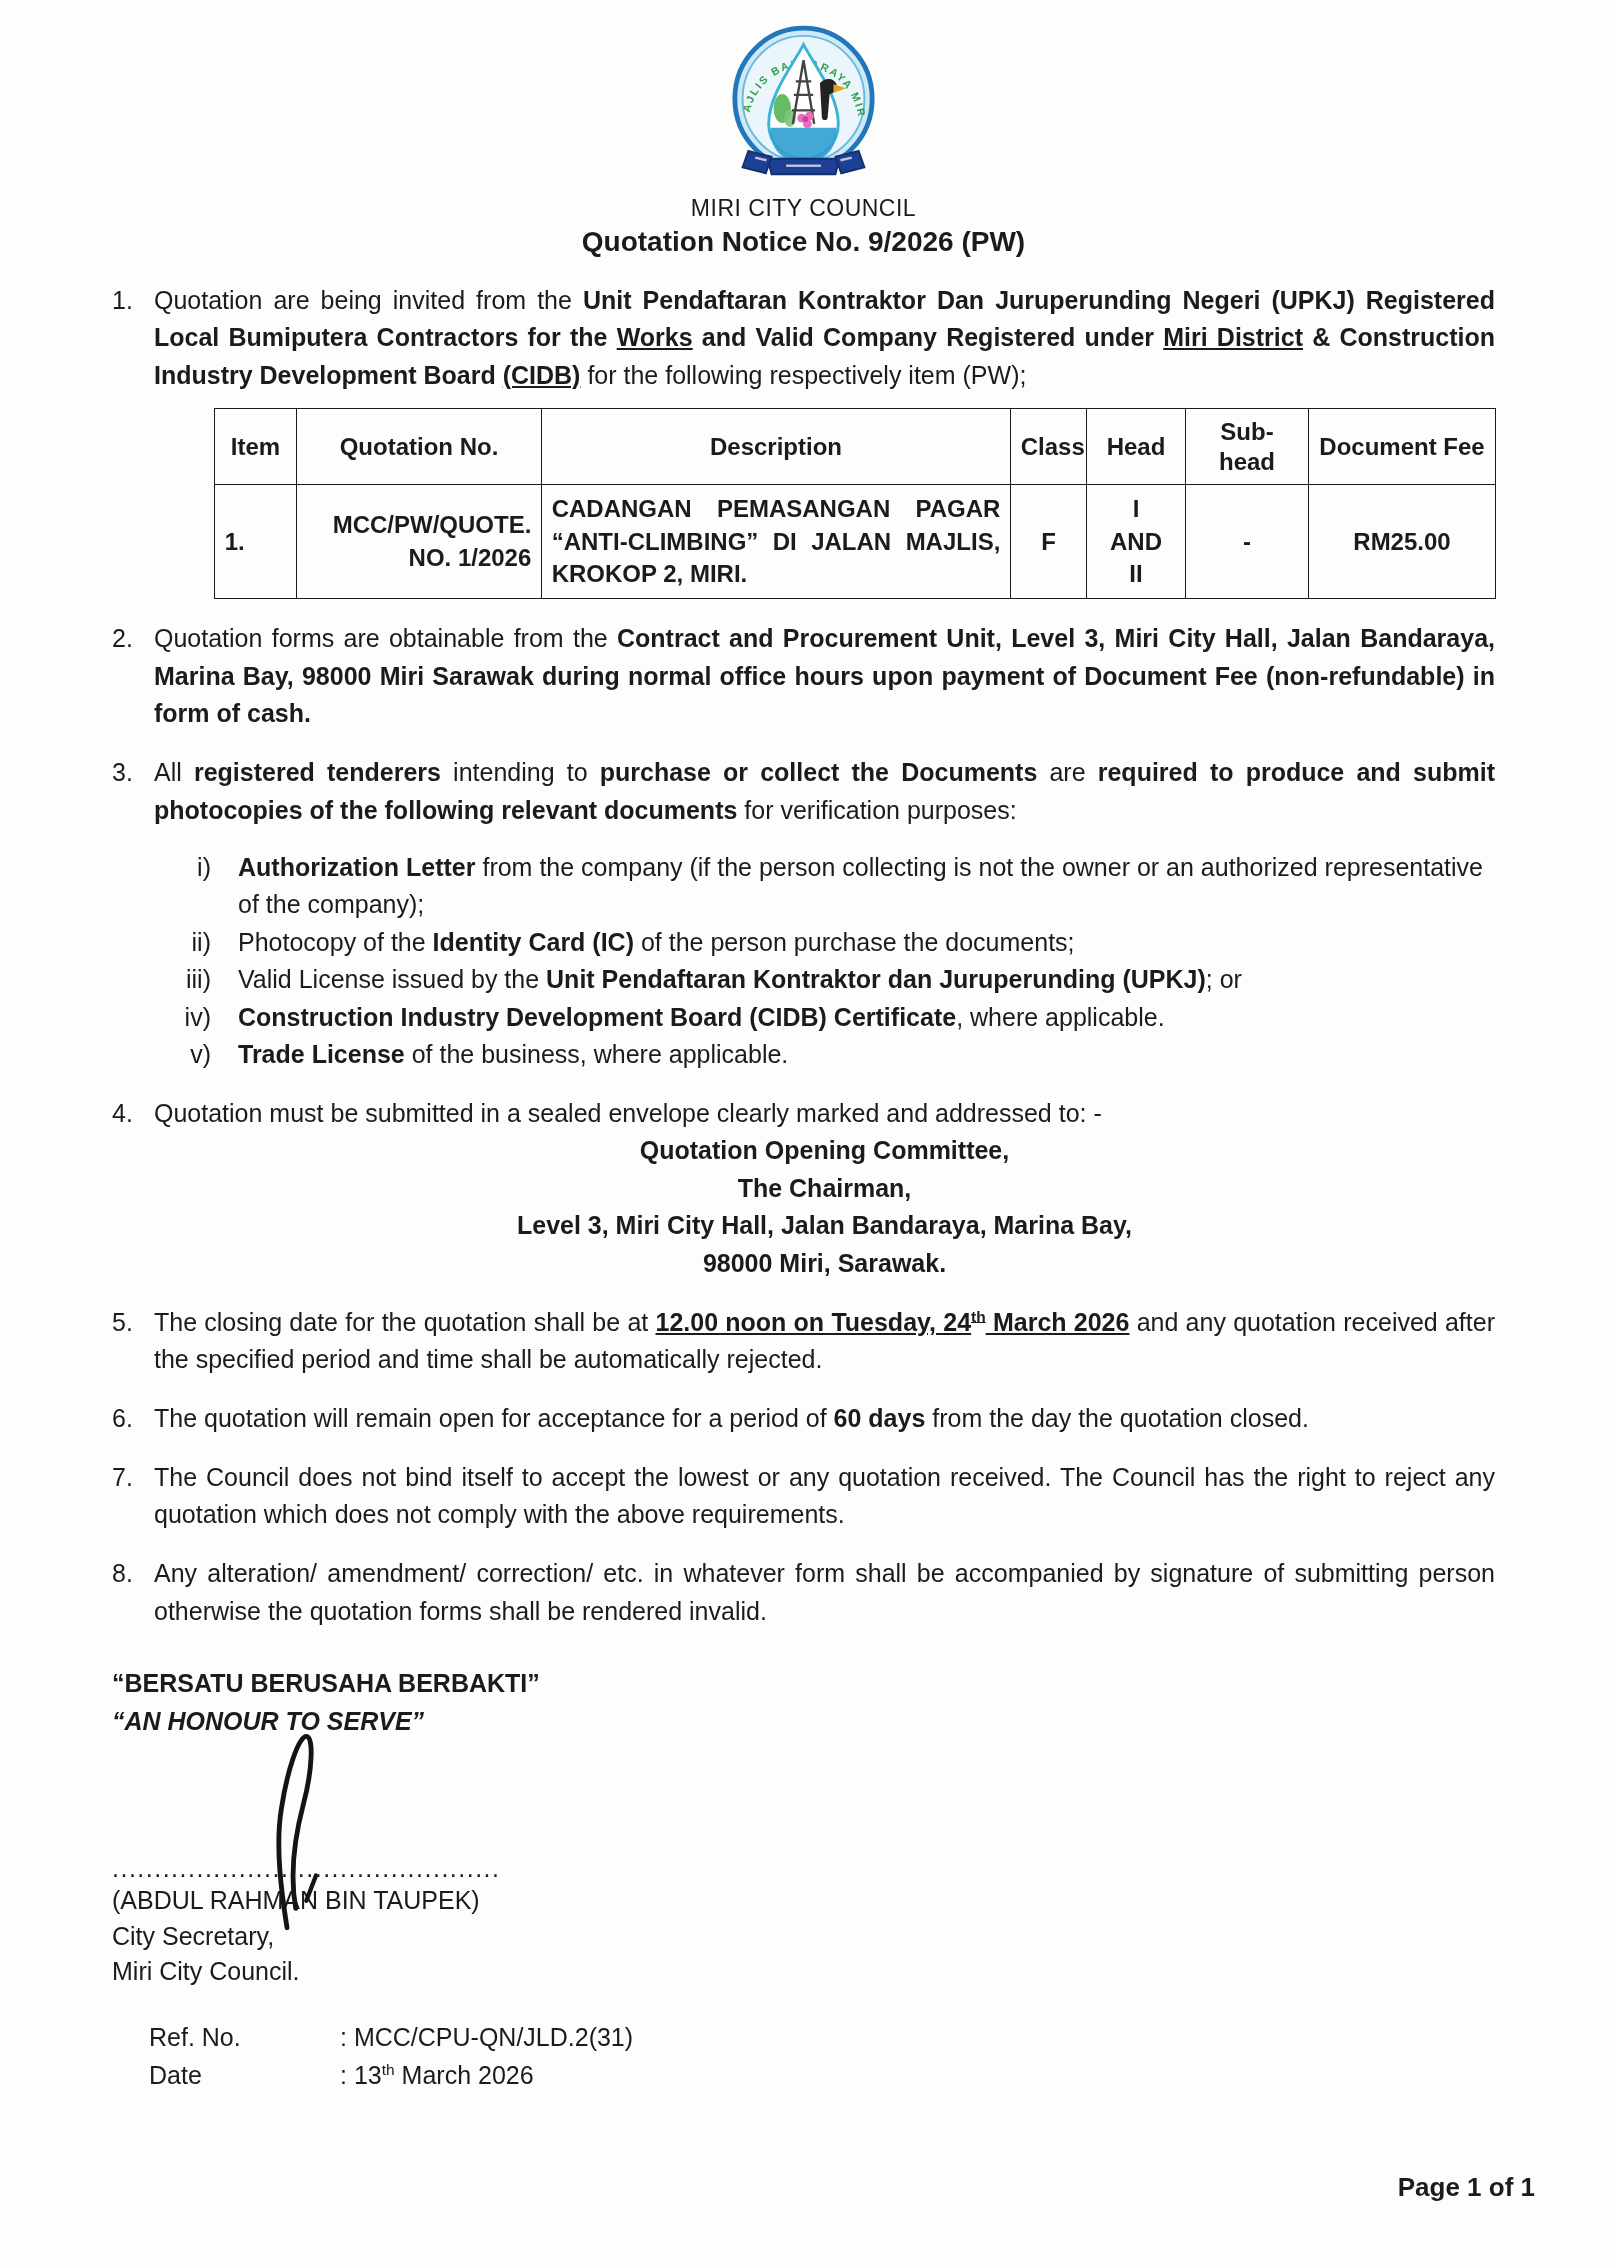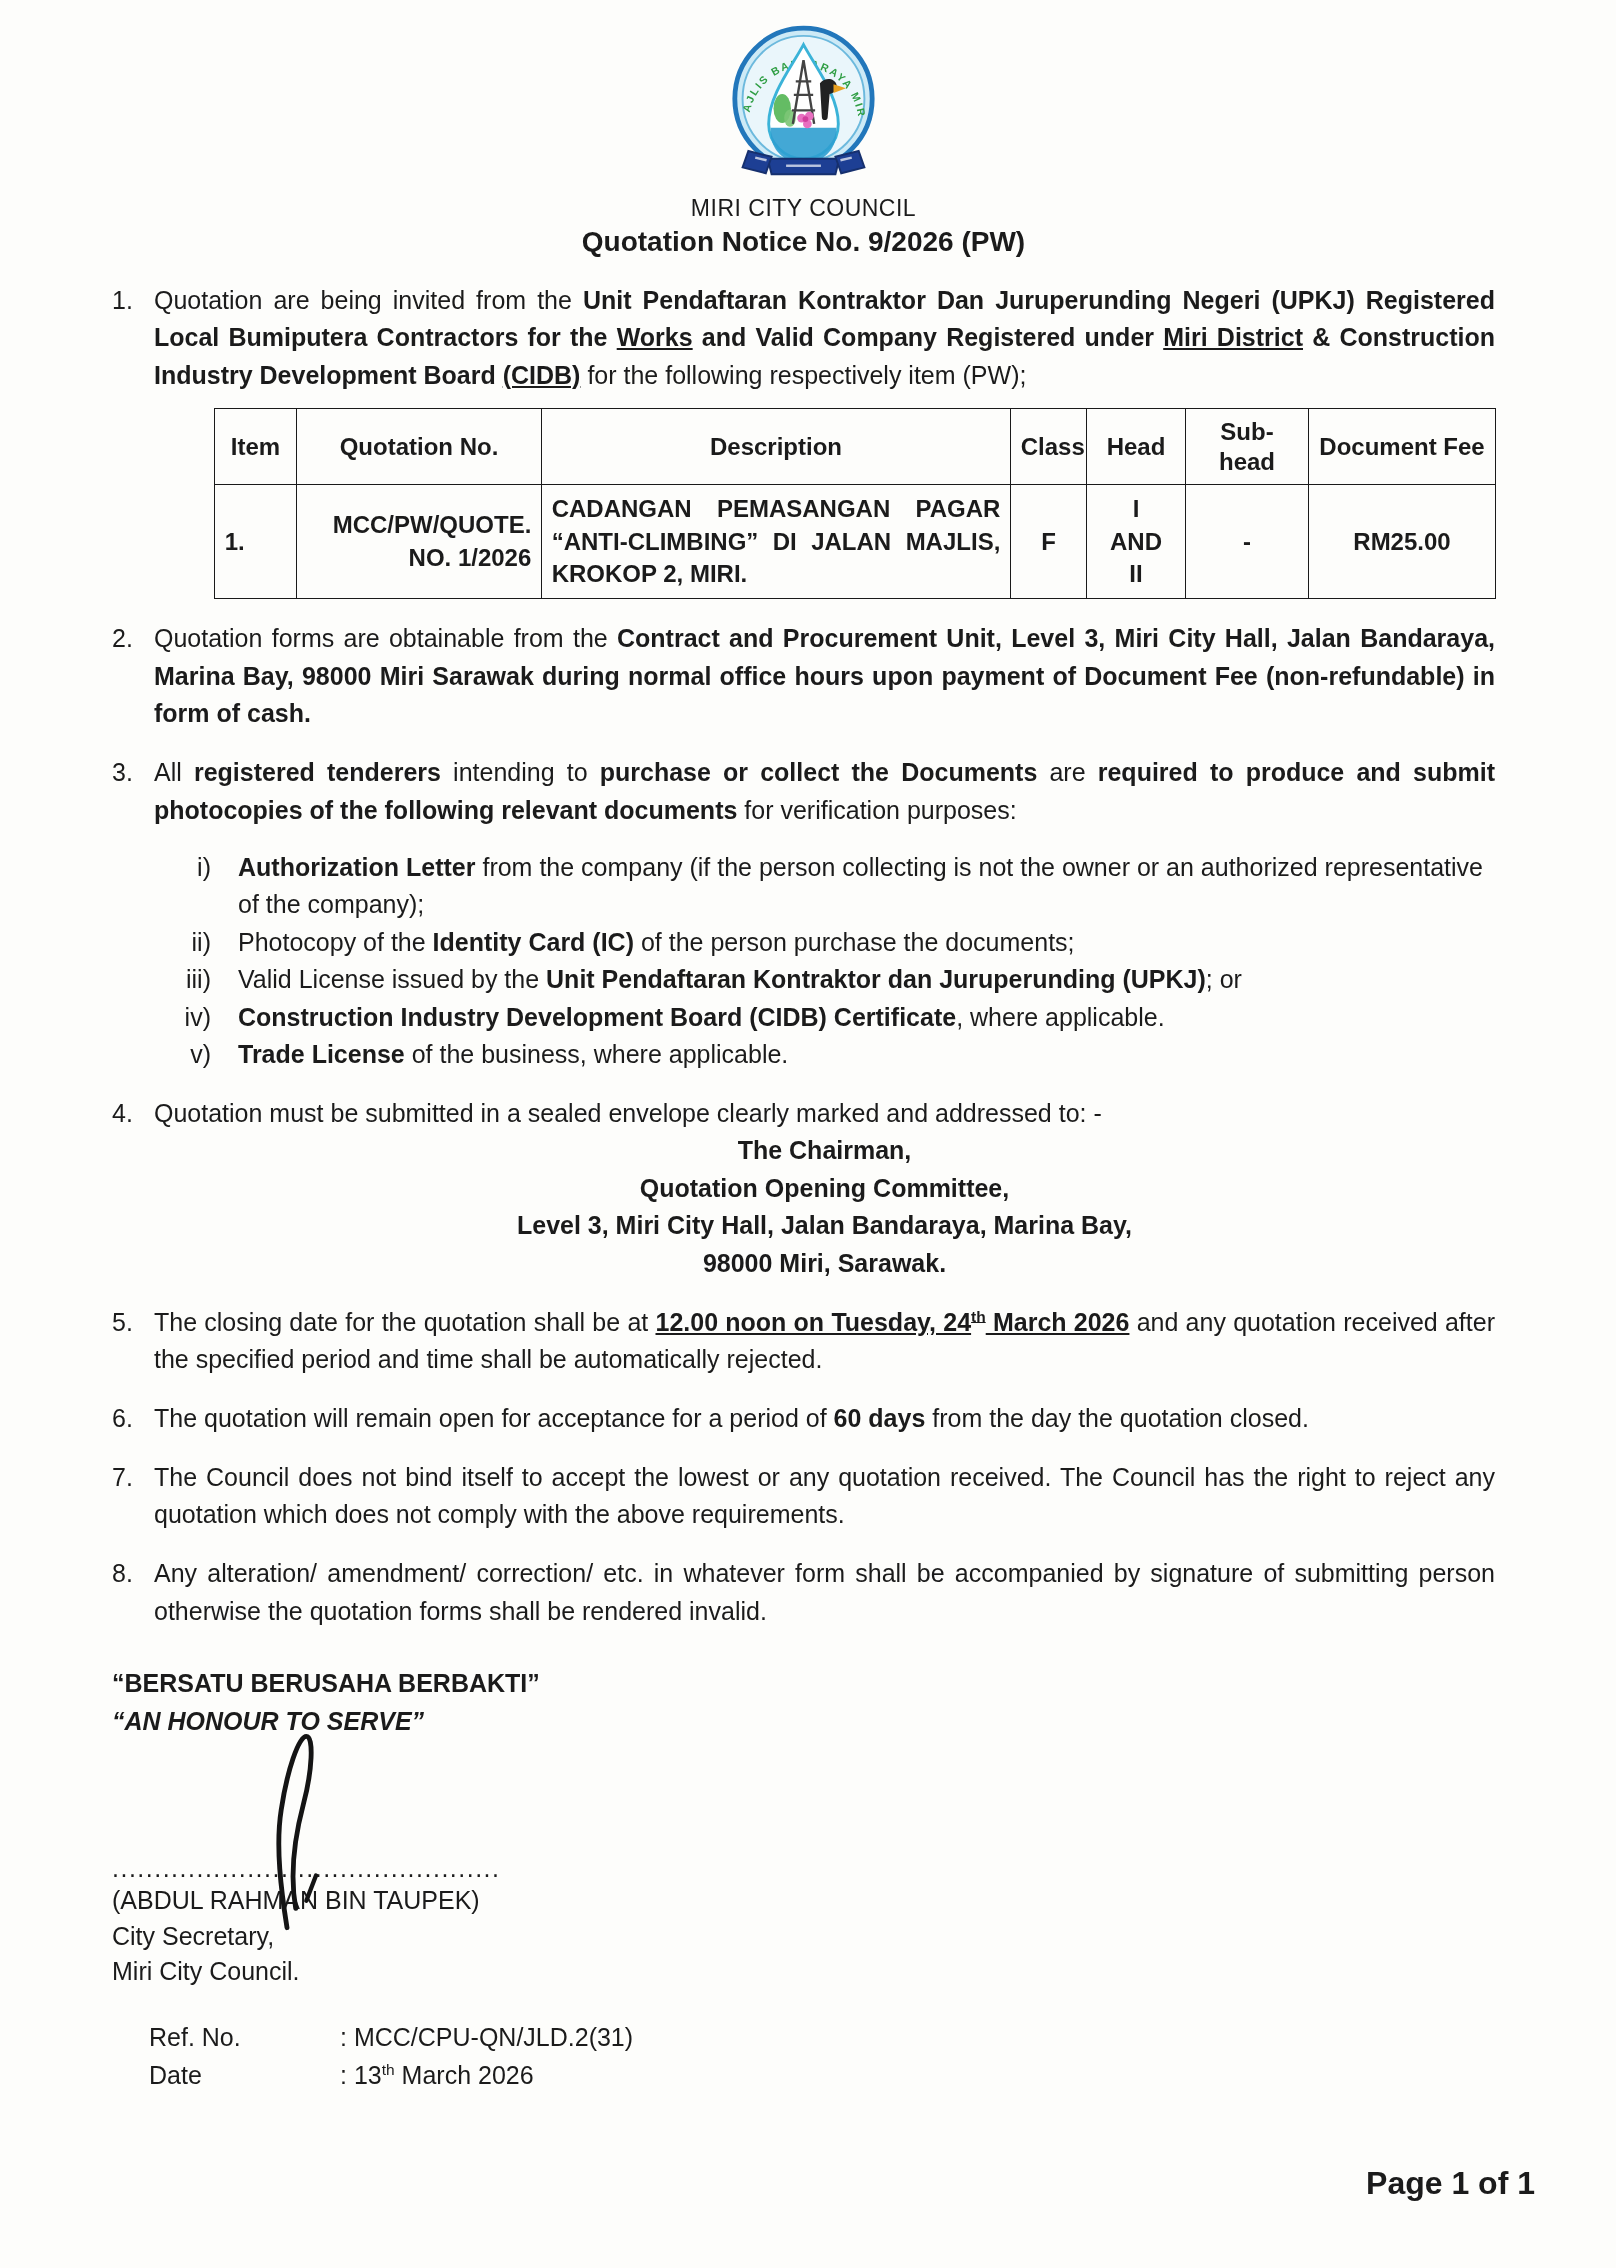--- a/index.html
+++ b/index.html
@@ -46,21 +46,21 @@
   .sig{position:relative;margin-top:5.8px;padding-top:109px;}
   .sig-squiggle{position:absolute;left:146px;top:-17.5px;pointer-events:none;}
   .dots{letter-spacing:1.5px;line-height:1.1;}
   .sname{font-weight:normal;line-height:1.45;}
   .srole,.sorg{line-height:1.4;}
   
   .refs{margin:29px 0 0 37px;}
   .refrow{display:flex;line-height:1.55;}
   .rlab{width:191px;flex:none;}
   .rval{flex:1;}
-  .pagefoot{position:absolute;right:82px;bottom:62px;font-weight:bold;font-size:32px;}
+  .pagefoot{position:absolute;right:82px;bottom:62px;font-weight:bold;font-size:26px;}
 </style>
 </head>
 <body>
 
 <div class="page">
   <div class="content">
 
     <header class="doc-header">
       <svg class="crest" width="147" height="163" viewBox="0 0 152 168" style="font-size:26px">
         <ellipse cx="76" cy="76" rx="71" ry="73" fill="#cdeaf6" stroke="#2277bb" stroke-width="5"></ellipse>
@@ -165,22 +165,22 @@
         <div class="stx"><span class="b">Trade License</span><span> of the business, where applicable.</span></div>
       </div>
     </div>
 
     <div class="item">
       <div class="num">4.</div>
       <div class="tx"><span>Quotation must be submitted in a sealed envelope clearly marked and addressed to: -</span></div>
     </div>
 
     <div class="address">
+      <div>Quotation Opening Committee,</div>
       <div>The Chairman,</div>
-      <div>Quotation Opening Committee,</div>
       <div>Level 3, Miri City Hall, Jalan Bandaraya, Marina Bay,</div>
       <div>98000 Miri, Sarawak.</div>
     </div>
 
     <div class="item">
       <div class="num">5.</div>
       <div class="tx"><span>The closing date for the quotation shall be at </span><span class="b u">12.00 noon on Tuesday, 24</span><sup class="b u">th</sup><span class="b u"> March 2026</span><span> and any quotation received after the specified period and time shall be automatically rejected.</span></div>
     </div>
 
     <div class="item">

